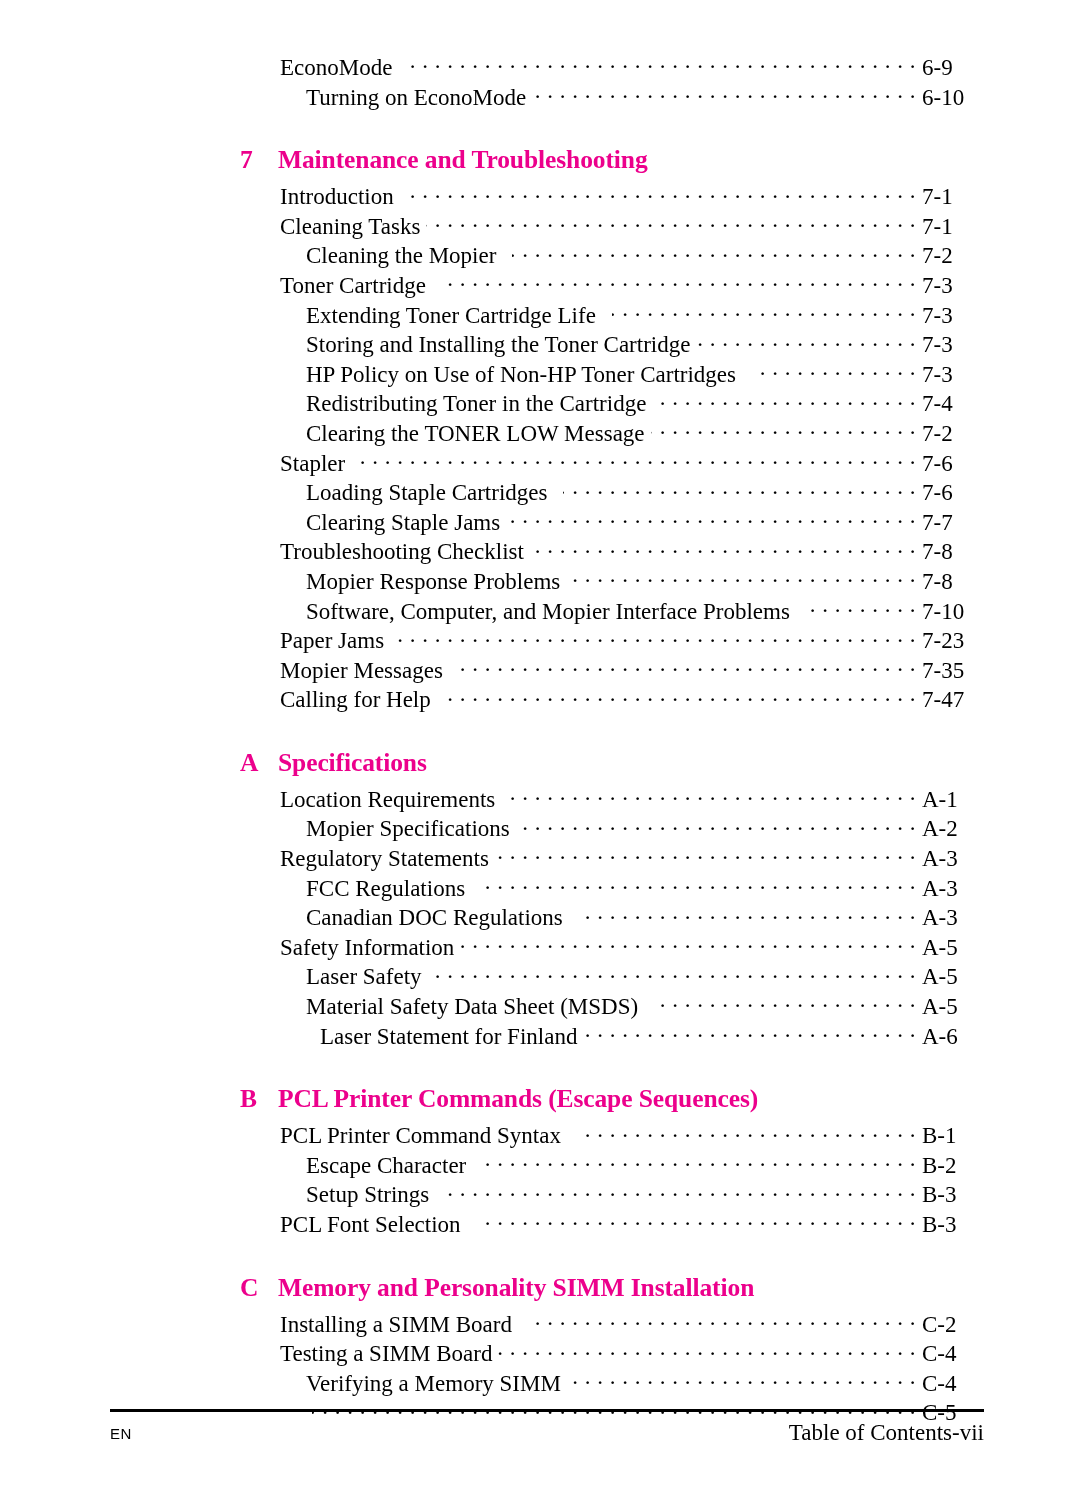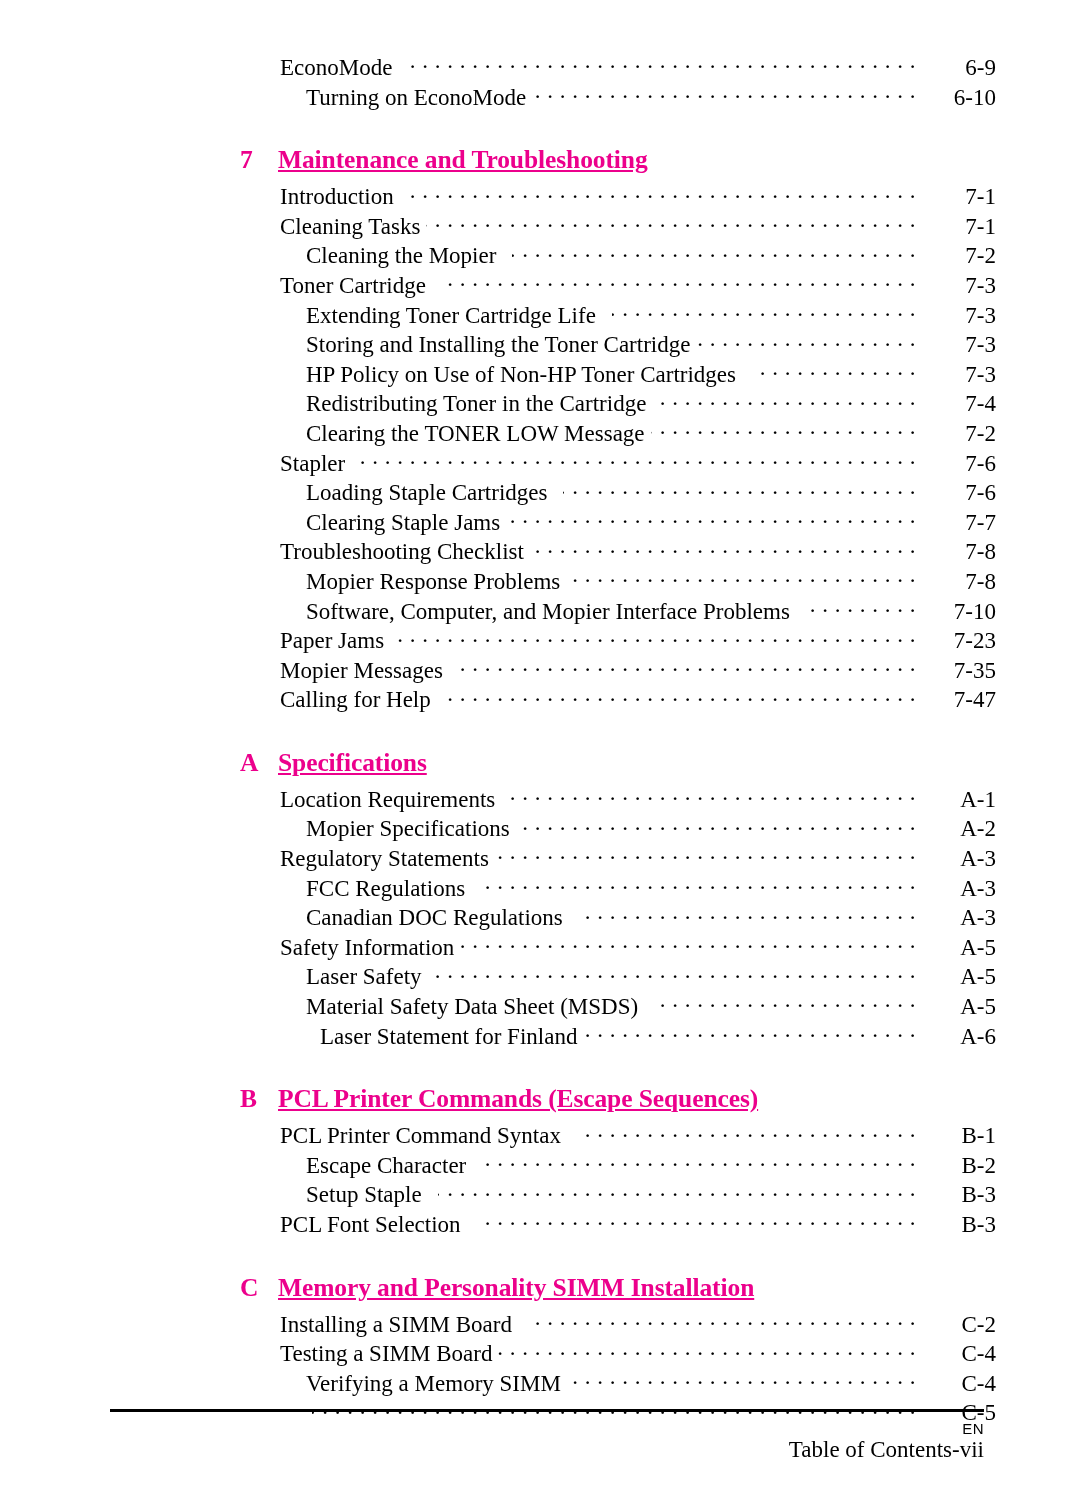--- a/index.html
+++ b/index.html
@@ -41,21 +41,20 @@
     letter-spacing: -0.1px;
   }
   .chapter .ch-num {
     width: 38px;
     flex: 0 0 38px;
     text-align: left;
   }
   .chapter .ch-title {
     flex: 1 1 auto;
     white-space: nowrap;
-    text-decoration: underline;
   }
   .chapter.space-before { margin-top: 34px; }
   .chapter.space-after  { margin-bottom: 6px; }
 
   
   .entry {
     display: flex;
     align-items: baseline;
     font-size: 23px;
     line-height: 27.6px;
@@ -76,21 +75,21 @@
     letter-spacing: 0.5px;
     display: block;
     white-space: nowrap;
     position: absolute;
     right: 0;
     bottom: 0;
   }
   .entry .pageno {
     flex: 0 0 74px;
     width: 74px;
-    text-align: right;
+    text-align: left;
     margin-left: 2px;
     font-family: Liberation Serif, serif;
   }
 
   
   .lvl1 { padding-left: 40px; }
   .lvl2 { padding-left: 66px; }
   .lvl3 { padding-left: 80px; }
 
   
@@ -104,23 +103,22 @@
     width: 874px;
     height: 3px;
     background: #000;
   }
   #footer {
     position: absolute;
     left: 110px;
     top: 1420px;
     width: 874px;
     display: flex;
-    align-items: flex-end;
+    align-items: center;
     justify-content: space-between;
-    flex-direction: column;
   }
   #footer .lang {
     font-family: "Liberation Sans", "DejaVu Sans", sans-serif;
     font-size: 15px;
     letter-spacing: 0.4px;
   }
   #footer .folio {
     font-family: "Liberation Serif", "DejaVu Serif", serif;
     font-size: 23px;
   }
@@ -292,21 +290,21 @@
         <span class="label">PCL Printer Command Syntax</span>
         <span class="leader"></span>
         <span class="pageno">B-1</span>
       </div>
       <div class="entry lvl2 gap-wide">
         <span class="label">Escape Character</span>
         <span class="leader"></span>
         <span class="pageno">B-2</span>
       </div>
       <div class="entry lvl2 gap-wide">
-        <span class="label">Setup Staple</span>
+        <span class="label">Setup Strings</span>
         <span class="leader"></span>
         <span class="pageno">B-3</span>
       </div>
       <div class="entry lvl1 gap-wide">
         <span class="label">PCL Font Selection</span>
         <span class="leader"></span>
         <span class="pageno">B-3</span>
       </div>
       <div class="chapter space-before space-after">
         <span class="ch-num">C</span>

